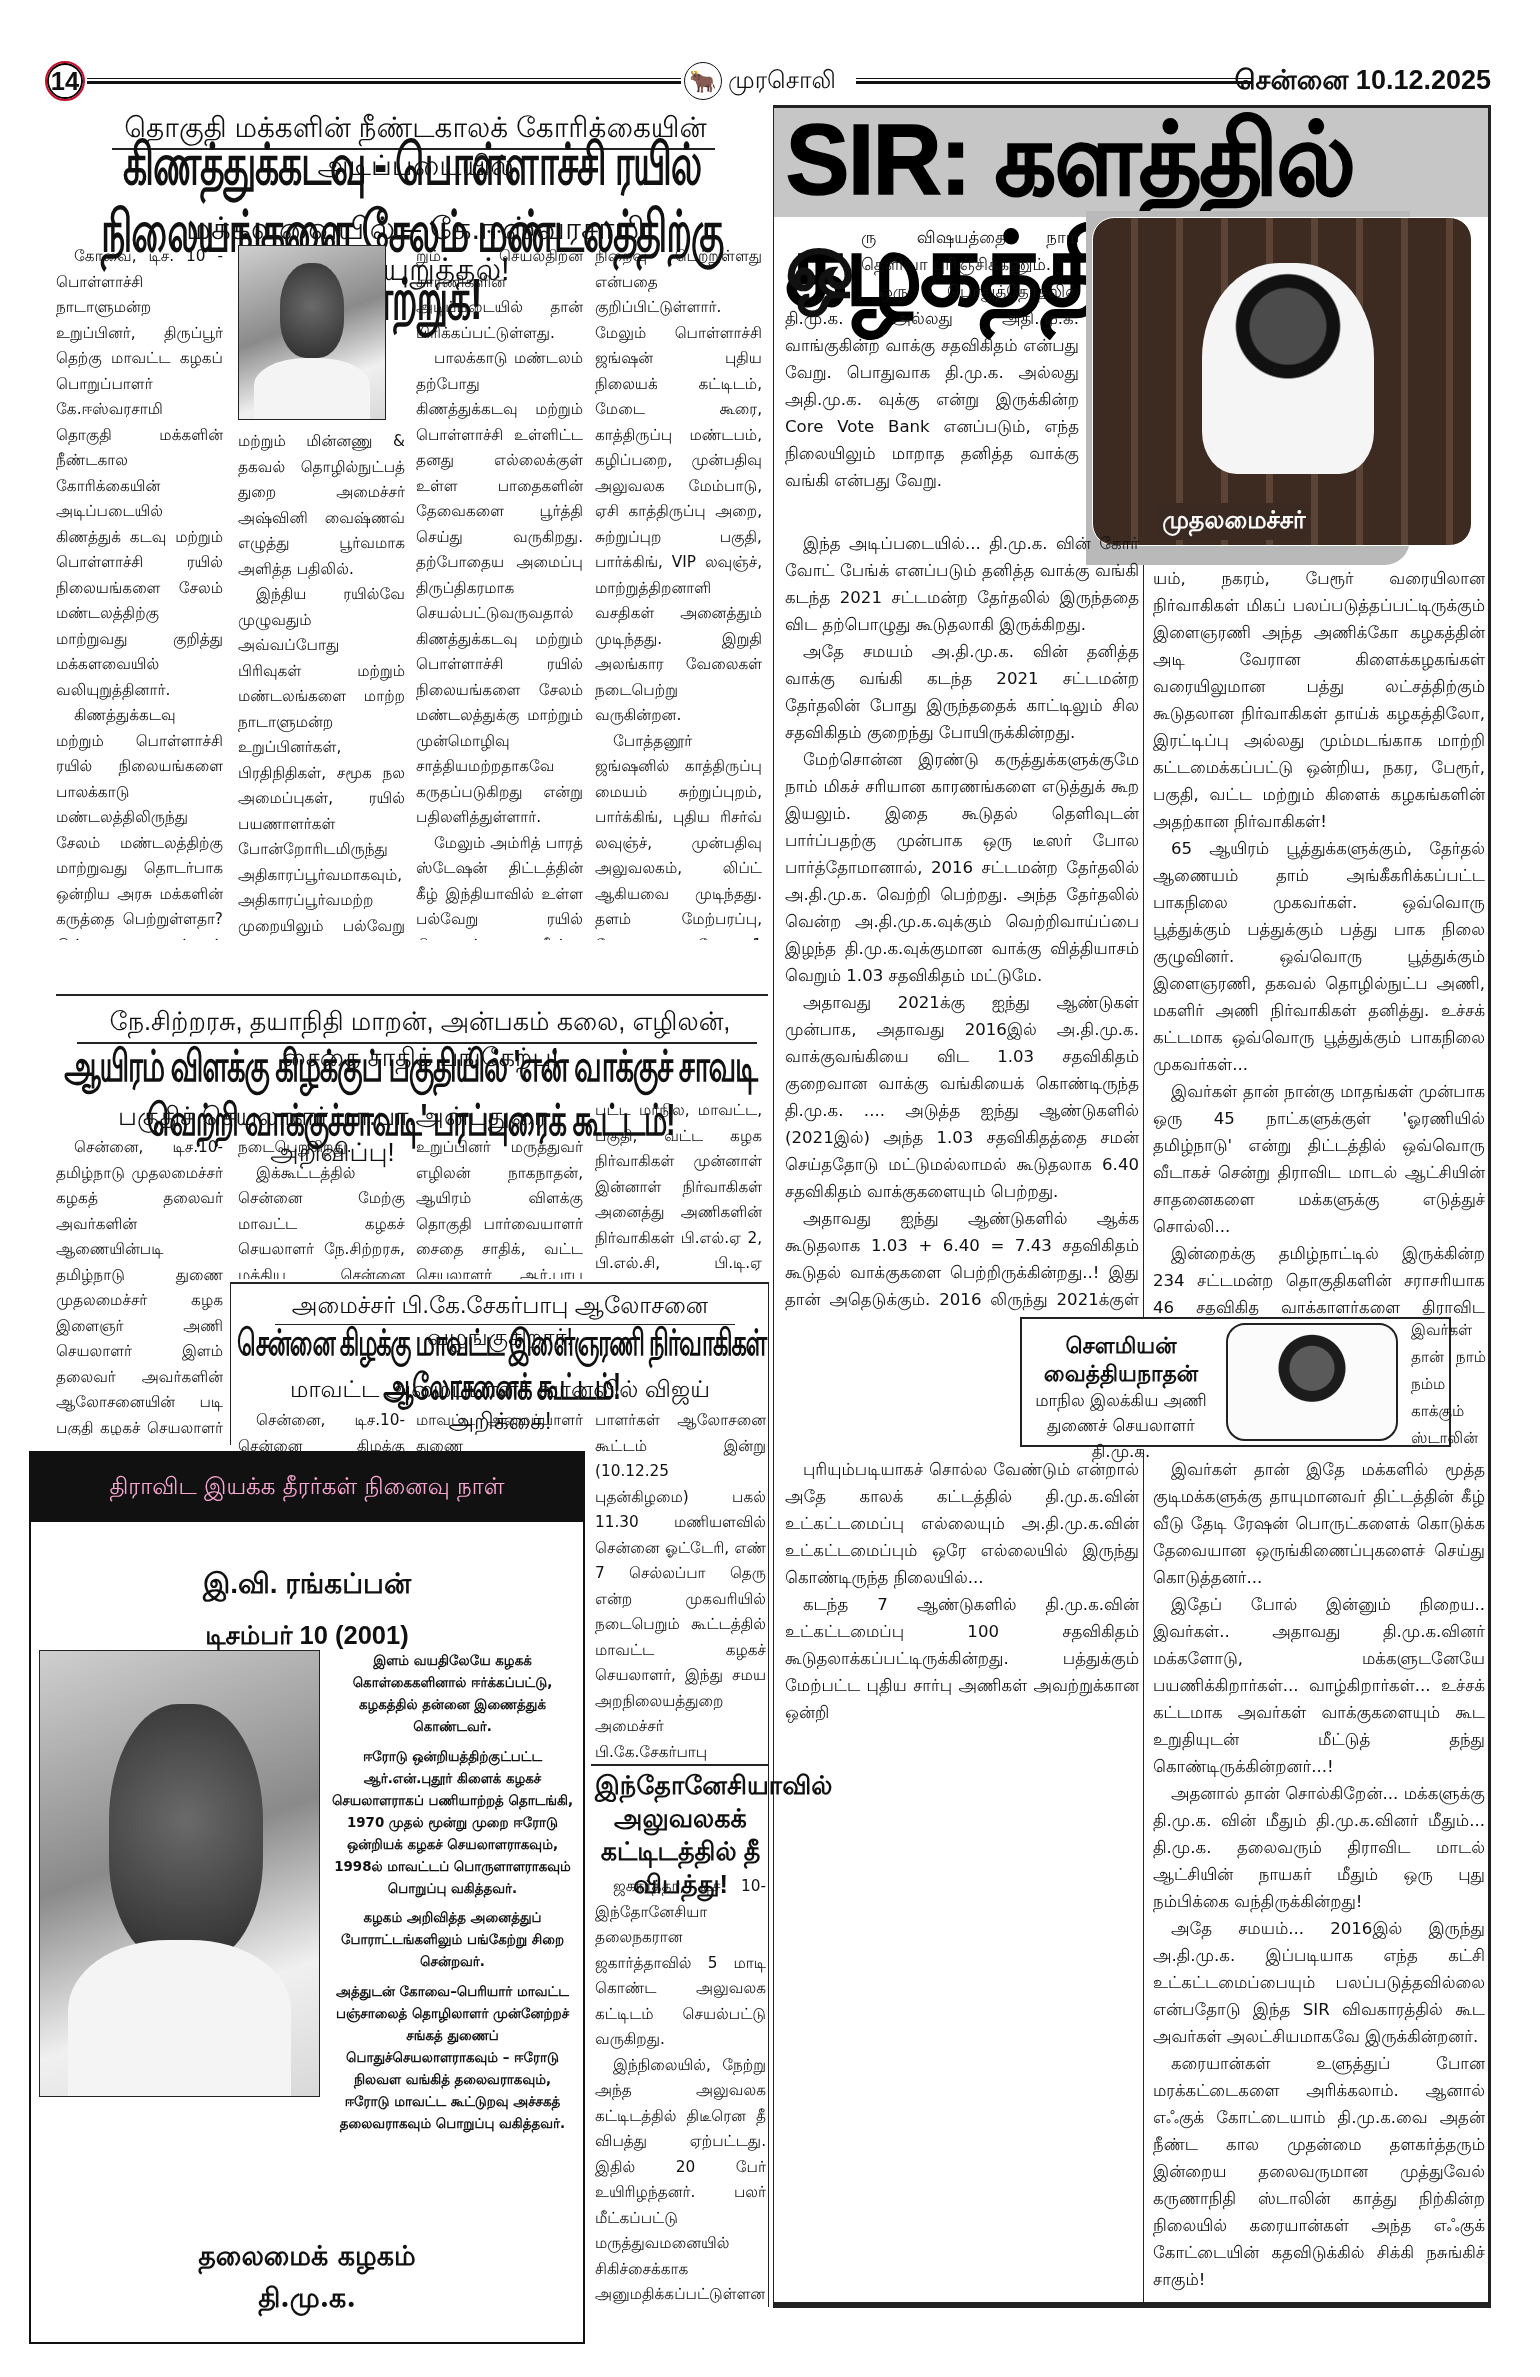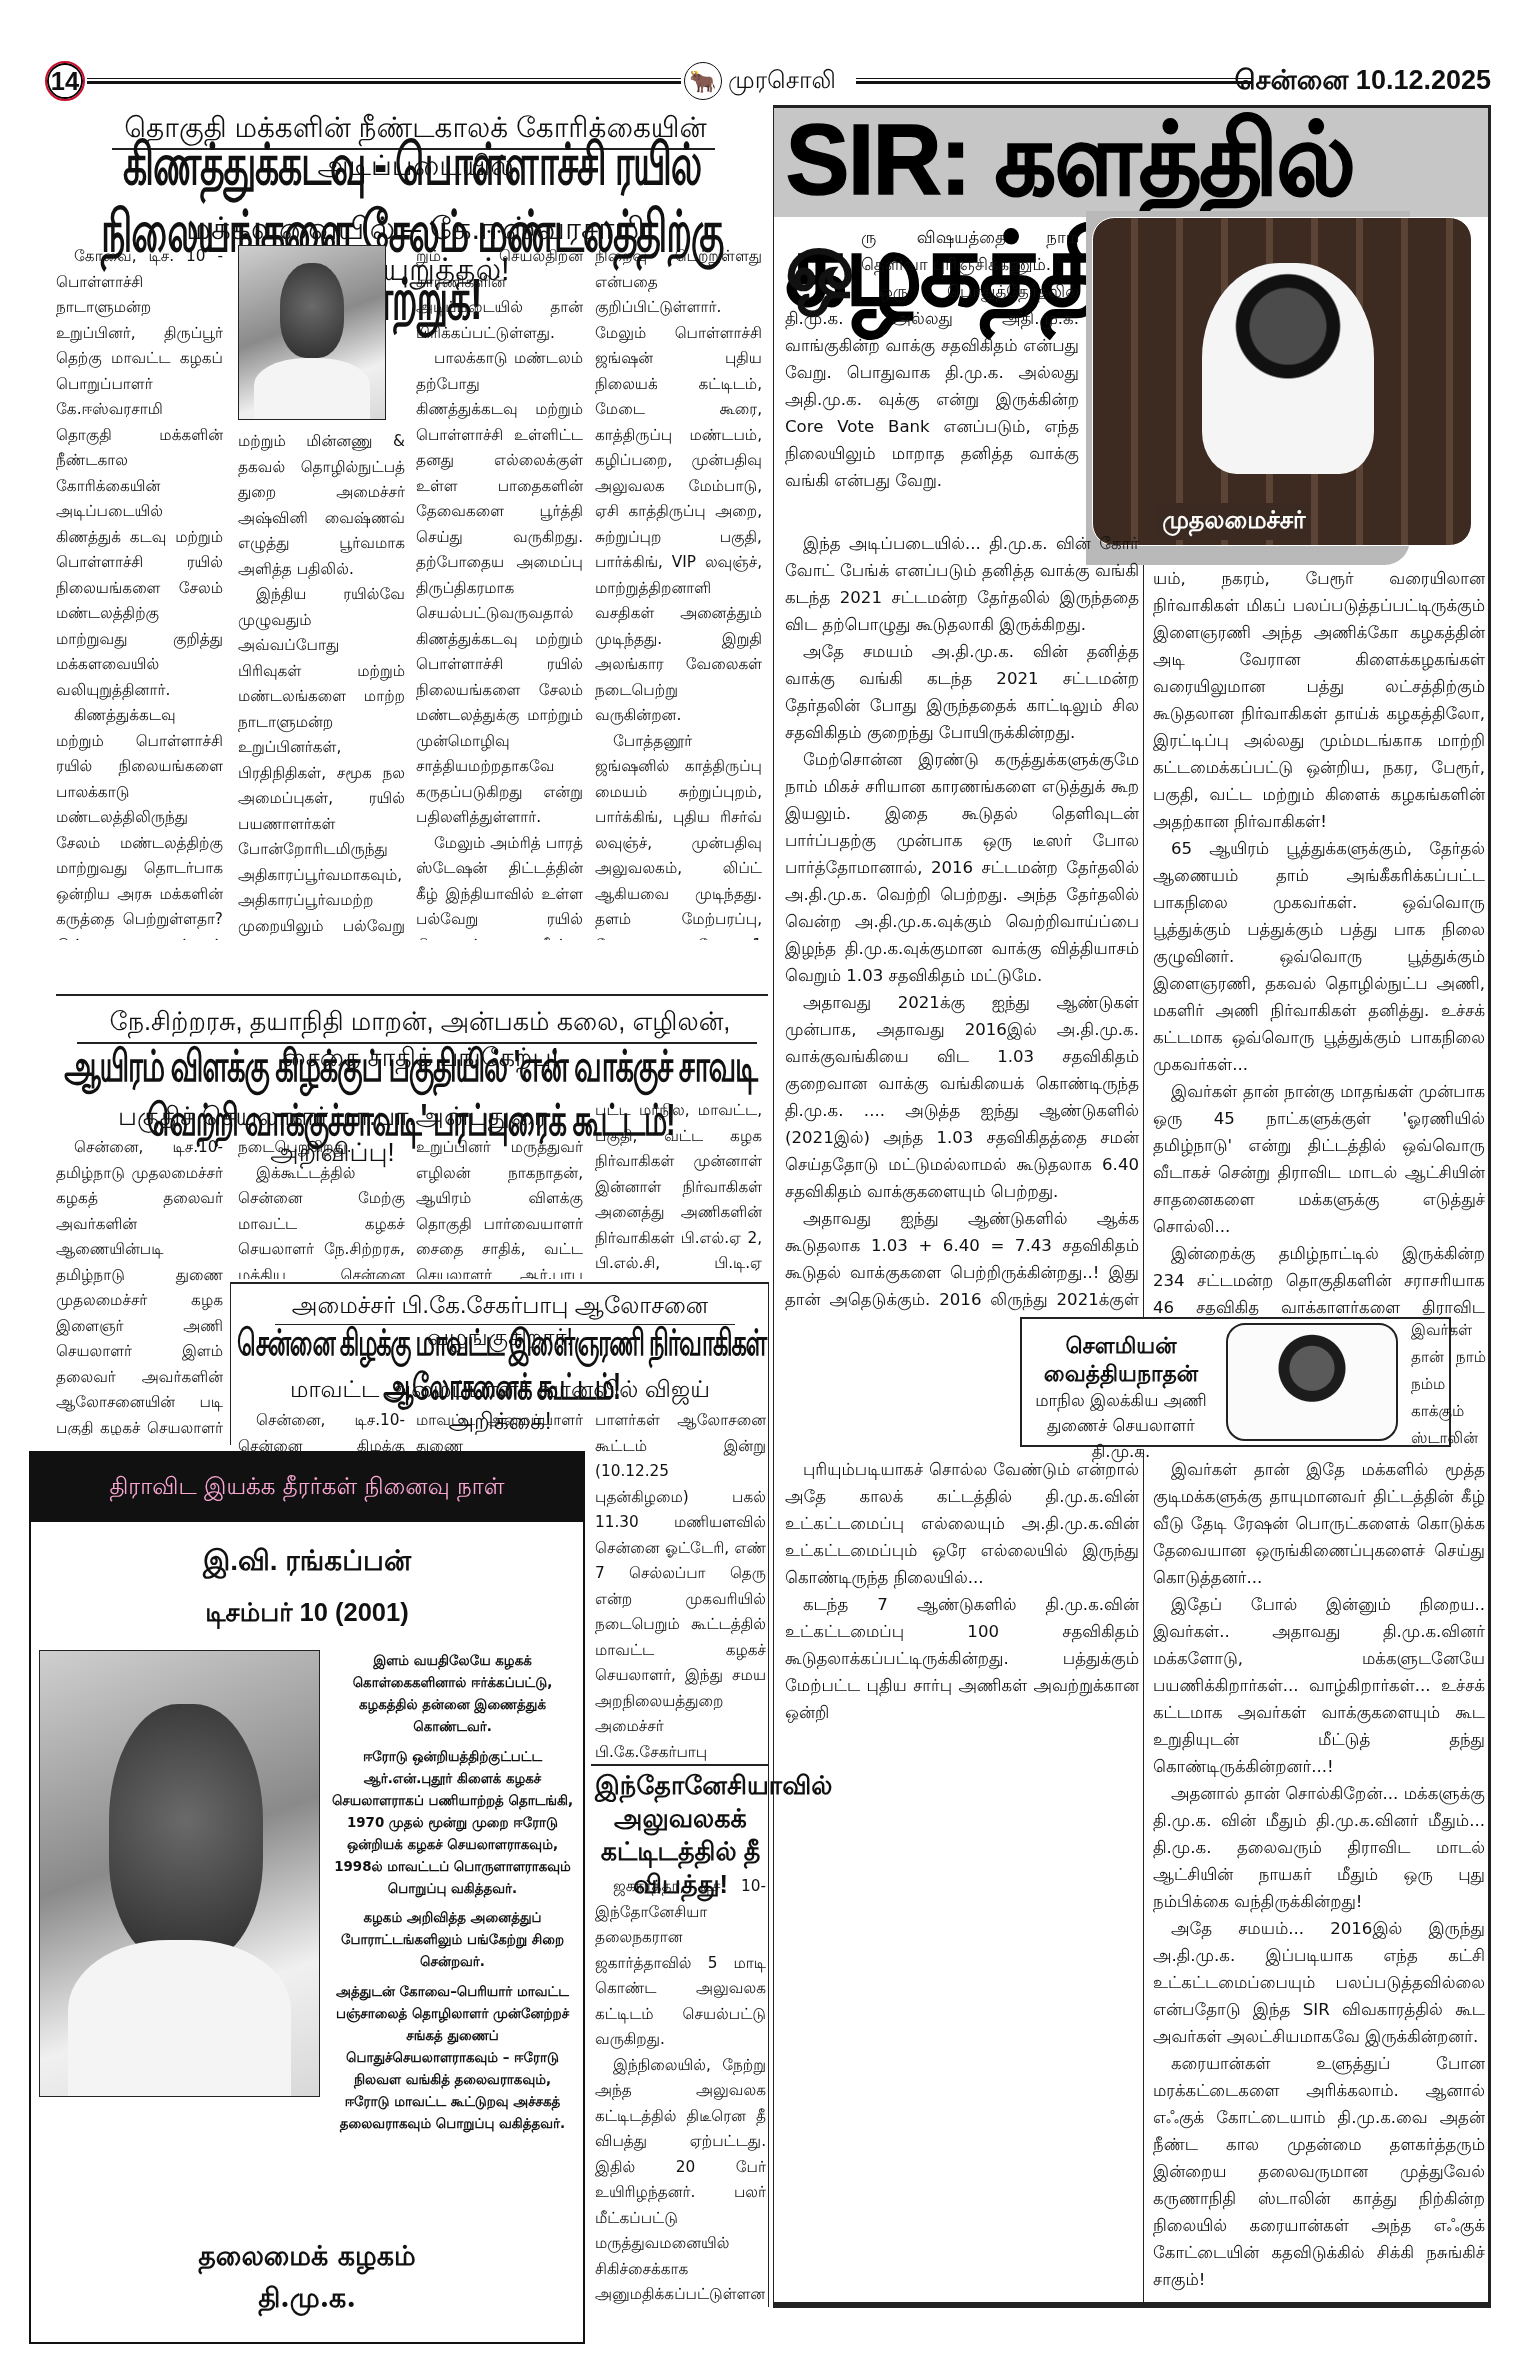--- a/index.html
+++ b/index.html
@@ -38,21 +38,21 @@
 
   #author-box{left:1020px;top:1317px;width:431px;height:130px;border:2.6px solid #222;background:#fff}
   #author-box .txt{position:absolute;left:0;top:0;width:198px;height:100%;text-align:center;padding-top:12.8px}
   #author-box .nm{font:bold 22px/28px "Liberation Sans",sans-serif}
   #author-box .role{font-size:16.6px;line-height:25.5px}
   #author-photo{position:absolute;left:204px;top:3.8px;width:172px;height:118px;border:2.6px solid #222;border-radius:19px;background:radial-gradient(circle at 50% 38%,#5a5a5a 0 20%,#1c1c1c 21% 30%,#fbfbfb 31%)}
 
   
   #rem{left:29px;top:1451px;width:556px;height:893px;border:2.6px solid #111}
   #rem .band{height:69px;background:#111;color:#f9a8d4;display:flex;align-items:center;justify-content:center;font:23px "DejaVu Serif",serif}
-  #rem .name{text-align:center;font:bold 28px "Liberation Sans",sans-serif;margin-top:23px}
+  #rem .name{text-align:center;font:bold 28px "Liberation Sans",sans-serif;margin-top:46px}
   #rem .date{text-align:center;font:bold 25.5px "Liberation Sans",sans-serif;margin-top:18px}
   #rem .ph{position:absolute;left:7.7px;top:197px;width:281px;height:447px}
   #rem .bio{position:absolute;left:300px;top:197px;width:243px;text-align:center;font:bold 13.4px/22px "DejaVu Sans",sans-serif}
   #rem .bio div{margin-bottom:7.7px}
   #rem .sig{position:absolute;left:0;width:100%;text-align:center;font:bold 27px/41px "DejaVu Serif",serif}
 
   .indo-head{font:900 25.5px/33px "Liberation Sans",sans-serif;text-align:center}
 </style>
 </head>
 <body>

